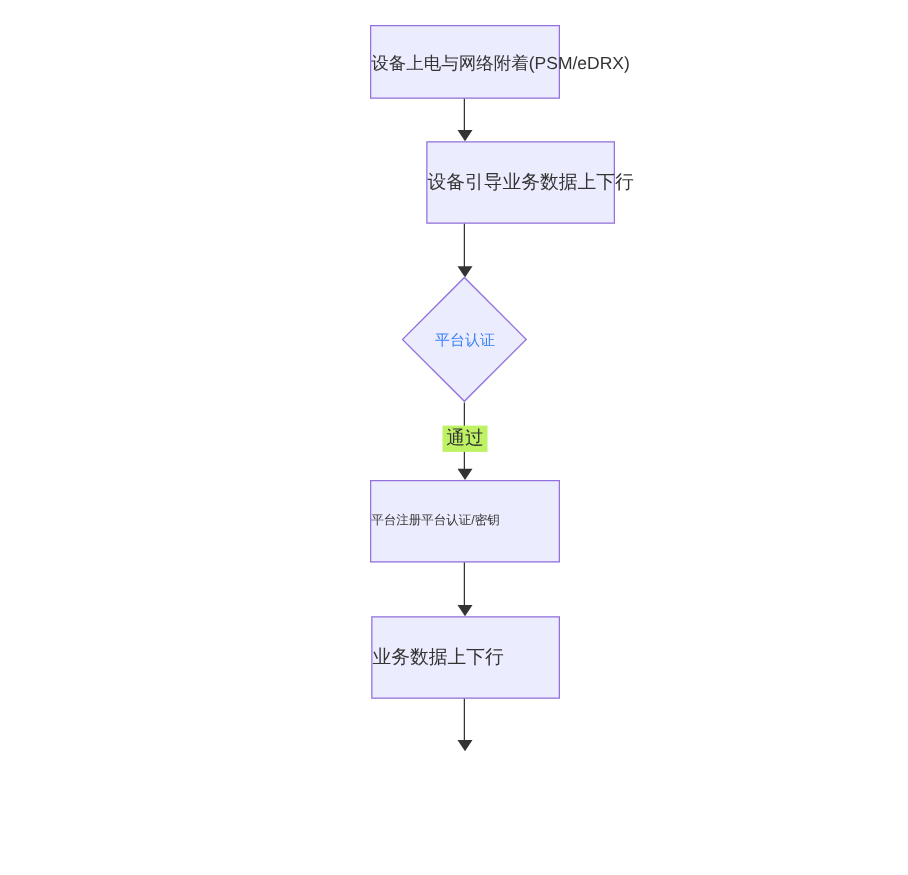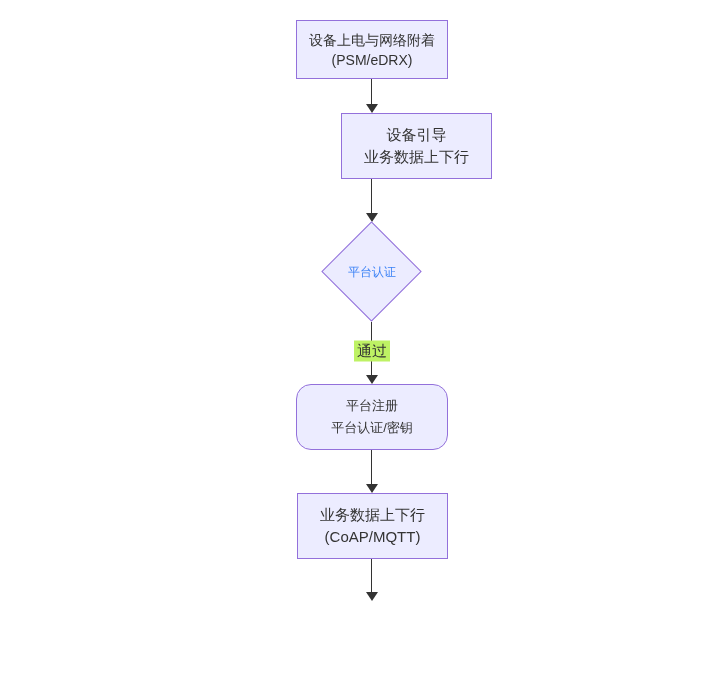--- a/index.html
+++ b/index.html
@@ -15,30 +15,30 @@
     background: #ffffff;
     overflow: hidden;
   }
   
   .node-rect {
     position: absolute;
     background: #ECECFF;
     border: 1px solid #9370DB;
     color: #333333;
     display: flex;
-    flex-direction: column;
-    justify-content: center;
+    flex-direction: row;
+    justify-content: flex-start;
     align-items: center;
     text-align: center;
     box-sizing: border-box;
   }
   .node-line { white-space: nowrap; }
   #node-attach    { left: 296px; top: 20px;  width: 152px; height: 59px; font-size: 14px; line-height: 20px; }
   #node-bootstrap { left: 297px; top: 113px; width: 151px; height: 66px; font-size: 15px; line-height: 22px; margin-left: 44px; }
-  #node-register  { left: 296px; top: 384px; width: 152px; height: 66px; font-size: 13px; line-height: 22px; border-radius: 15px; }
+  #node-register  { left: 296px; top: 384px; width: 152px; height: 66px; font-size: 10px; line-height: 22px; }
   #node-channel   { left: 297px; top: 493px; width: 151px; height: 66px; font-size: 15px; line-height: 22px; }
   #node-business  { left: 299px; top: 601px; width: 146px; height: 66px; font-size: 15px; line-height: 22px; }
   
   .node-diamond {
     position: absolute;
     left: 321px; top: 221px;
     width: 102px; height: 102px;
     display: flex;
     justify-content: center;
     align-items: center;
@@ -128,20 +128,19 @@
   <div class="node-rect" id="node-register">
     <div class="node-line">平台注册</div>
     <div class="node-line">平台认证/密钥</div>
   </div>
 
   <div class="edge-line" id="edge4-line"></div>
   <div class="edge-head" id="edge4-head"></div>
 
   <div class="node-rect" id="node-channel">
     <div class="node-line">业务数据上下行</div>
-    <div class="node-line">(CoAP/MQTT)</div>
   </div>
 
   <div class="edge-line" id="edge5-line"></div>
   <div class="edge-head" id="edge5-head"></div>
 
 
 </div>
 
 </body></html>

